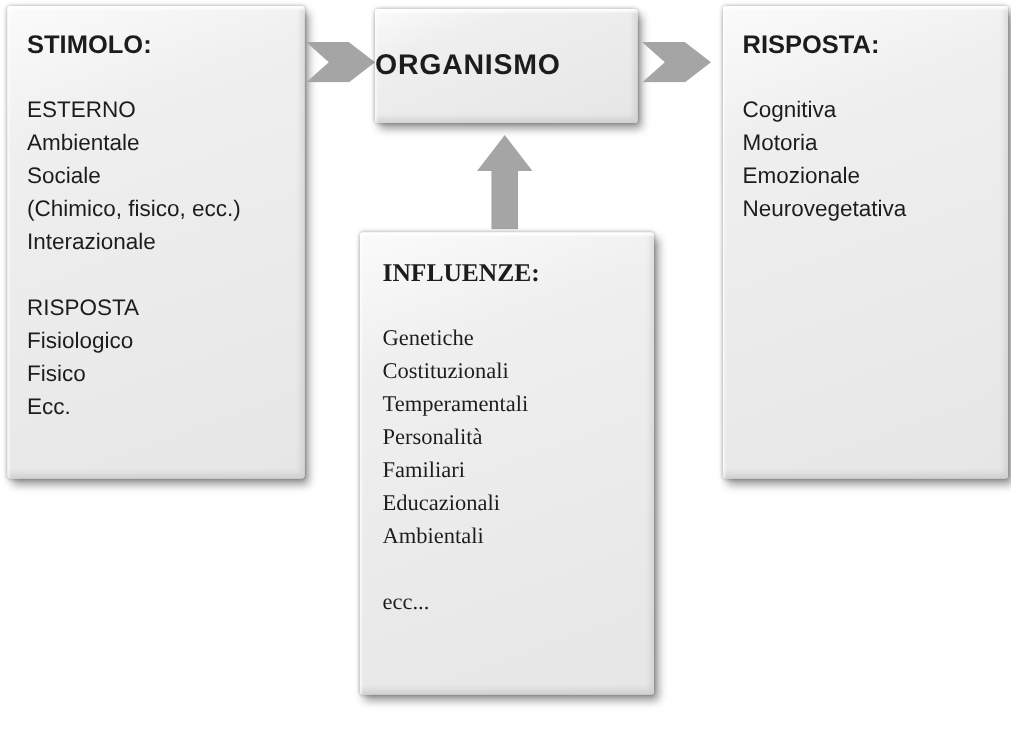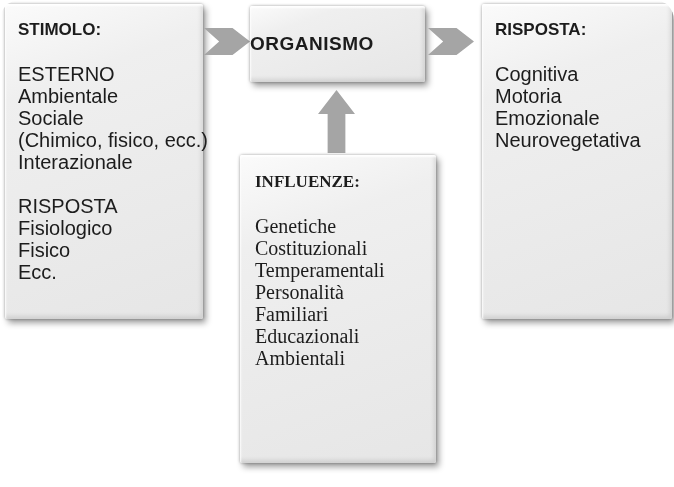--- a/index.html
+++ b/index.html
@@ -8,41 +8,40 @@
     background: #ffffff;
   }
   #canvas {
     position: relative;
     width: 674px;
     height: 487px;
     background: #ffffff;
     font-family: "Liberation Sans", sans-serif;
     color: var(--text, #1c1c1c);
     overflow: hidden;
-    border-radius: 20px;
   }
   .box {
     position: absolute;
     box-sizing: border-box;
     background: linear-gradient(160deg, #fbfbfb 0%, #efefef 25%, var(--box-fill, #e6e6e6) 100%);
     border-radius: 2px;
     box-shadow:
       0 0 3px rgba(0,0,0,0.35),
       3px 4px 6px rgba(0,0,0,0.38),
       inset 1px 2px 2px rgba(255,255,255,0.95),
       inset -2px -3px 4px rgba(0,0,0,0.10);
   }
   .box .title {
     font-weight: bold;
     font-size: 17px;
     line-height: 22px;
     min-height: 22px;
   }
   .box .line {
-    font-size: 20px;
+    font-size: 15px;
     line-height: 22px;
     min-height: 22px;
     white-space: nowrap;
   }
   .box .spacer {
     min-height: 22px;
   }
   #stimolo-box   { left: 5px;   top: 4px;   width: 198px; height: 315px; padding: 15px 10px 0 13px; }
   #organismo-box {
     left: 250px; top: 6px; width: 175px; height: 76px;
@@ -112,15 +111,16 @@
     <div class="title">INFLUENZE:</div>
     <div class="spacer"></div>
     <div class="line">Genetiche</div>
     <div class="line">Costituzionali</div>
     <div class="line">Temperamentali</div>
     <div class="line">Personalità</div>
     <div class="line">Familiari</div>
     <div class="line">Educazionali</div>
     <div class="line">Ambientali</div>
     <div class="line"></div>
+    <div class="line">ecc...</div>
   </div>
 
 </div>
 
 </body></html>

